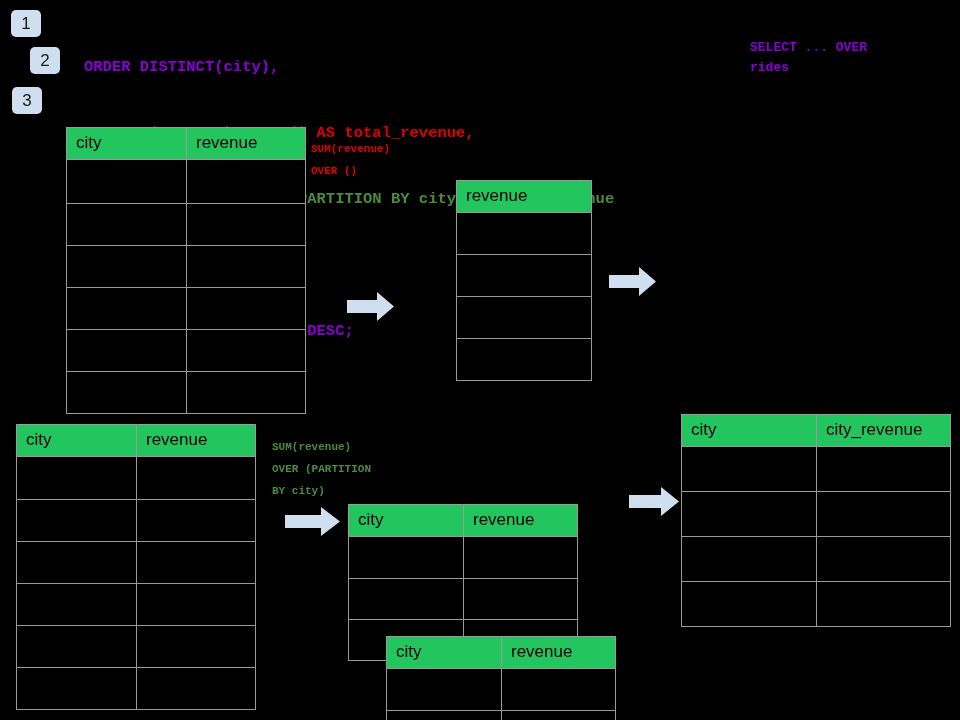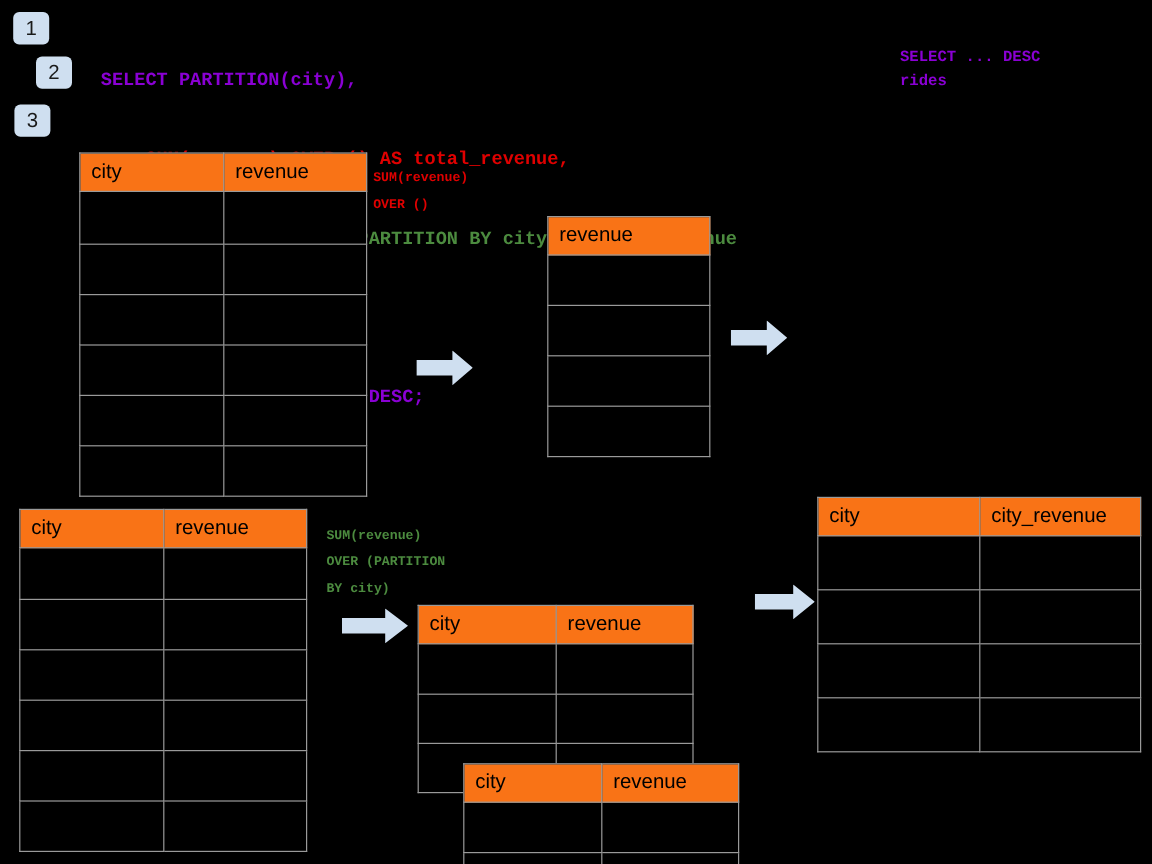--- a/index.html
+++ b/index.html
@@ -74,21 +74,21 @@
     background: #000000;
     table-layout: fixed;
   }
   .tbl td, .tbl th {
     border: 1px solid #9a9a9a;
     padding: 0;
     margin: 0;
     background: #000000;
   }
   .tbl th {
-    background: #f97316;
+    background: #22c55e;
     color: #000000;
     font-family: "Liberation Sans", sans-serif;
     font-size: 17px;
     font-weight: normal;
     text-align: left;
     padding: 5px 0 6px 9px;
     height: 26px;
     box-sizing: border-box;
   }
 
@@ -101,28 +101,28 @@
 </head>
 <body>
 
 <div id="canvas">
 
   <div class="badge" style="left:11px; top:10px;">1</div>
   <div class="badge" style="left:30px; top:47px;">2</div>
   <div class="badge" style="left:12px; top:87px;">3</div>
 
   <div class="sql-block" style="left:84px; top:12px;">
-    <span class="sql-line c-purple">SELECT PARTITION(city),</span>
+    <span class="sql-line c-purple">ORDER DISTINCT(city),</span>
     <span class="sql-line c-red">    SUM(revenue) OVER () AS total_revenue,</span>
     <span class="sql-line c-green">    SUM(revenue) OVER (PARTITION BY city) as city_revenue</span>
     <span class="sql-line c-purple">  FROM rides</span>
     <span class="sql-line c-purple">  ORDER by city_revenue DESC;</span>
   </div>
 
-  <div class="sql-side" style="left:750px; top:38px;">SELECT ... DESC
+  <div class="sql-side" style="left:750px; top:38px;">SELECT ... OVER
 rides</div>
 
   <div class="annot" style="left:311px; top:138px; color:#e00000;">SUM(revenue)
 OVER ()</div>
 
   <div class="annot" style="left:272px; top:436px; color:#4c8b3f;">SUM(revenue)
 OVER (PARTITION
 BY city)</div>
 
   <table class="tbl" style="left:66px; top:127px; width:239px;">

